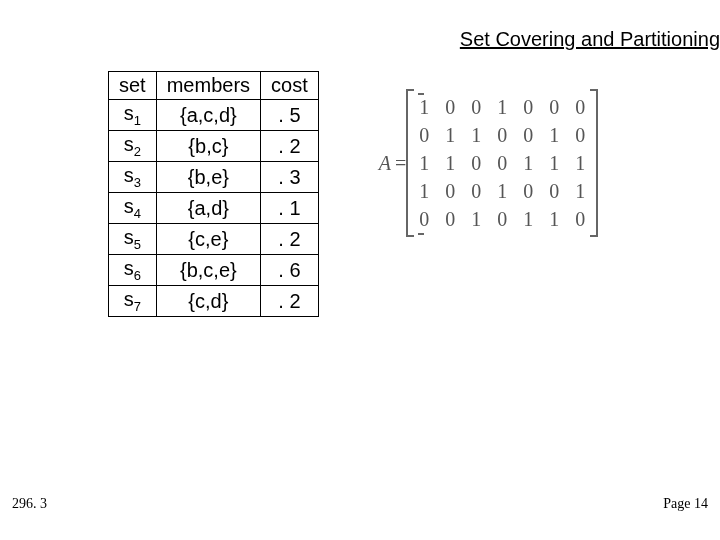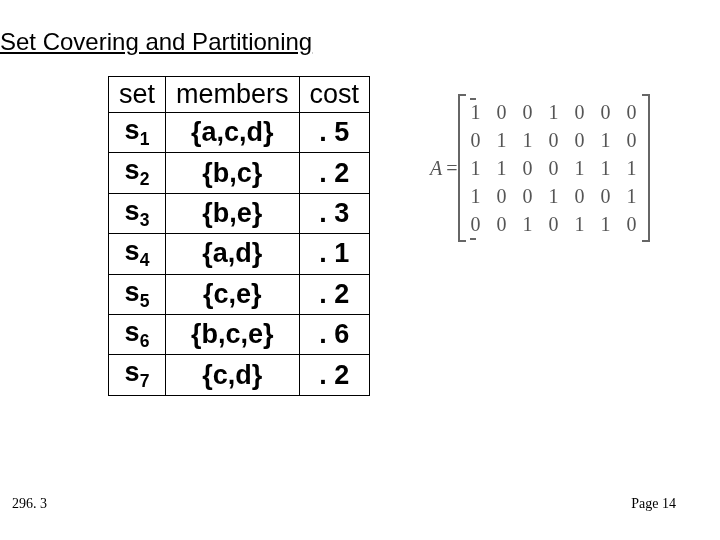--- a/index.html
+++ b/index.html
@@ -10,40 +10,40 @@
     background: #fff;
     font-family: "Comic Sans MS", "Comic Sans", cursive, sans-serif;
     color: #000;
   }
   .slide {
     position: relative;
     width: 720px;
     height: 540px;
   }
   .title {
-    text-align: left;
-    font-size: 24px;
+    text-align: right;
+    font-size: 20px;
     padding-top: 28px;
     text-decoration: underline;
   }
   .content {
     display: flex;
     flex-direction: row;
     align-items: flex-start;
     padding: 20px 0 0 108px;
   }
   table {
     border-collapse: collapse;
-    font-size: 27px;
+    font-size: 20px;
   }
   th, td {
     border: 1.5px solid #000;
     padding: 2px 10px;
     text-align: center;
-    font-weight: bold;
+    font-weight: normal;
     white-space: nowrap;
   }
   th { font-weight: normal; }
   .sub { font-size: 0.65em; vertical-align: sub; }
   .matrix-wrap {
     display: flex;
     align-items: center;
     margin-left: 60px;
     margin-top: 18px;
     font-family: "Times New Roman", Times, serif;
@@ -88,21 +88,21 @@
     left: 12px;
     width: 100%;
     text-align: left;
     font-family: "Times New Roman", Times, serif;
     font-size: 14px;
     margin-top: 13px;
   }
   .footer-right {
     position: absolute;
     bottom: 28px;
-    right: 44px;
+    right: 12px;
     font-family: "Times New Roman", Times, serif;
     font-size: 14px;
   }
 </style>
 </head>
 <body>
 
 <div class="slide">
 
   <div class="title">Set Covering and Partitioning</div>

